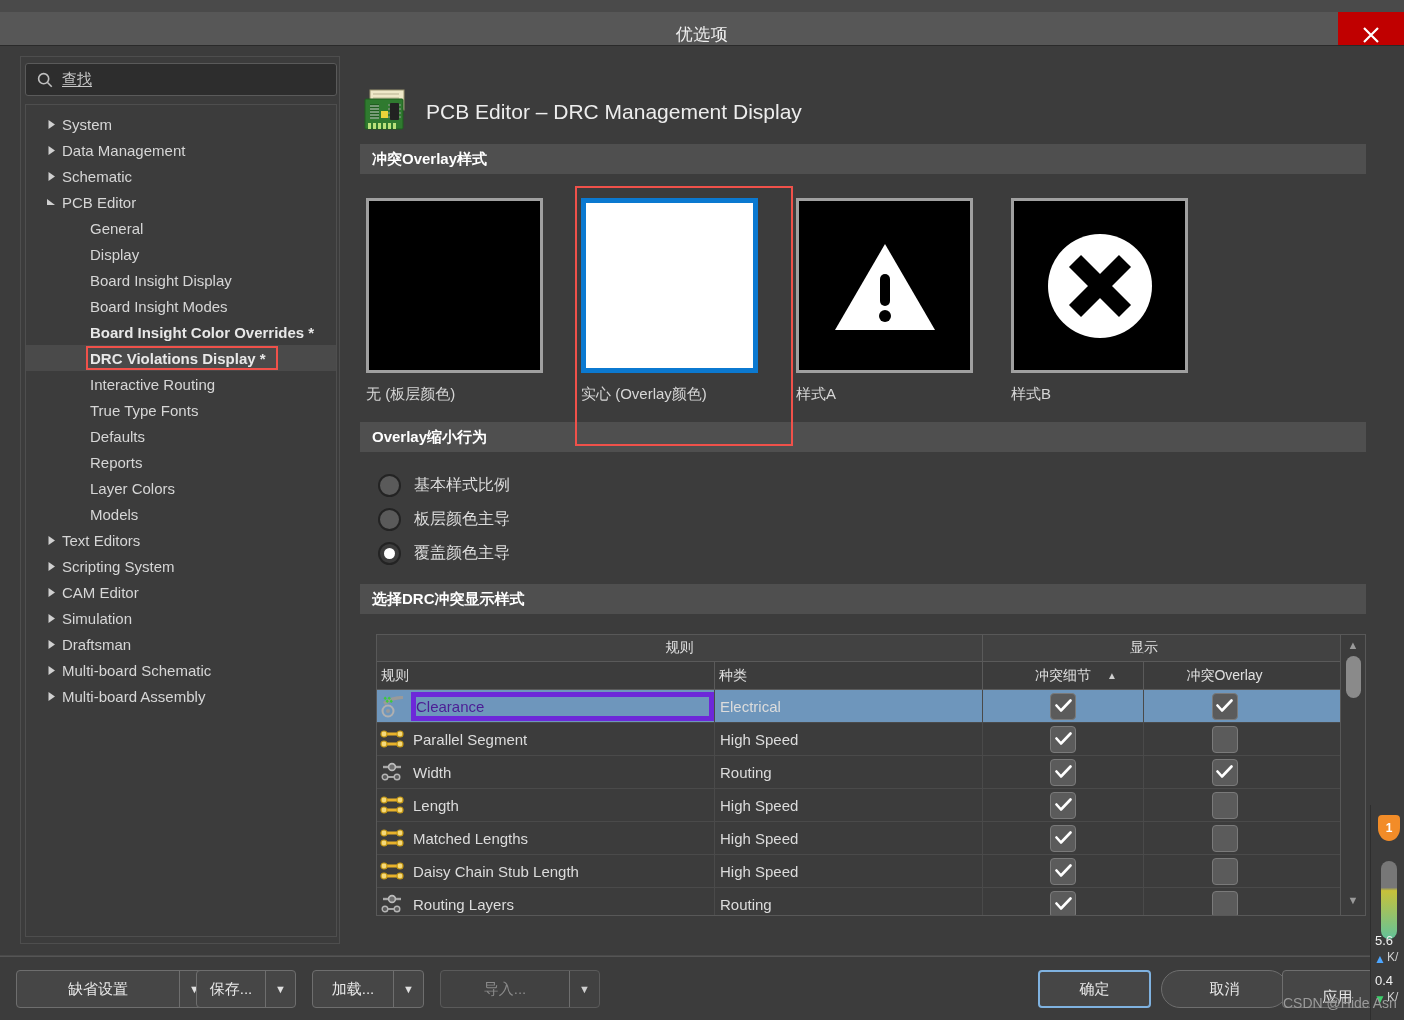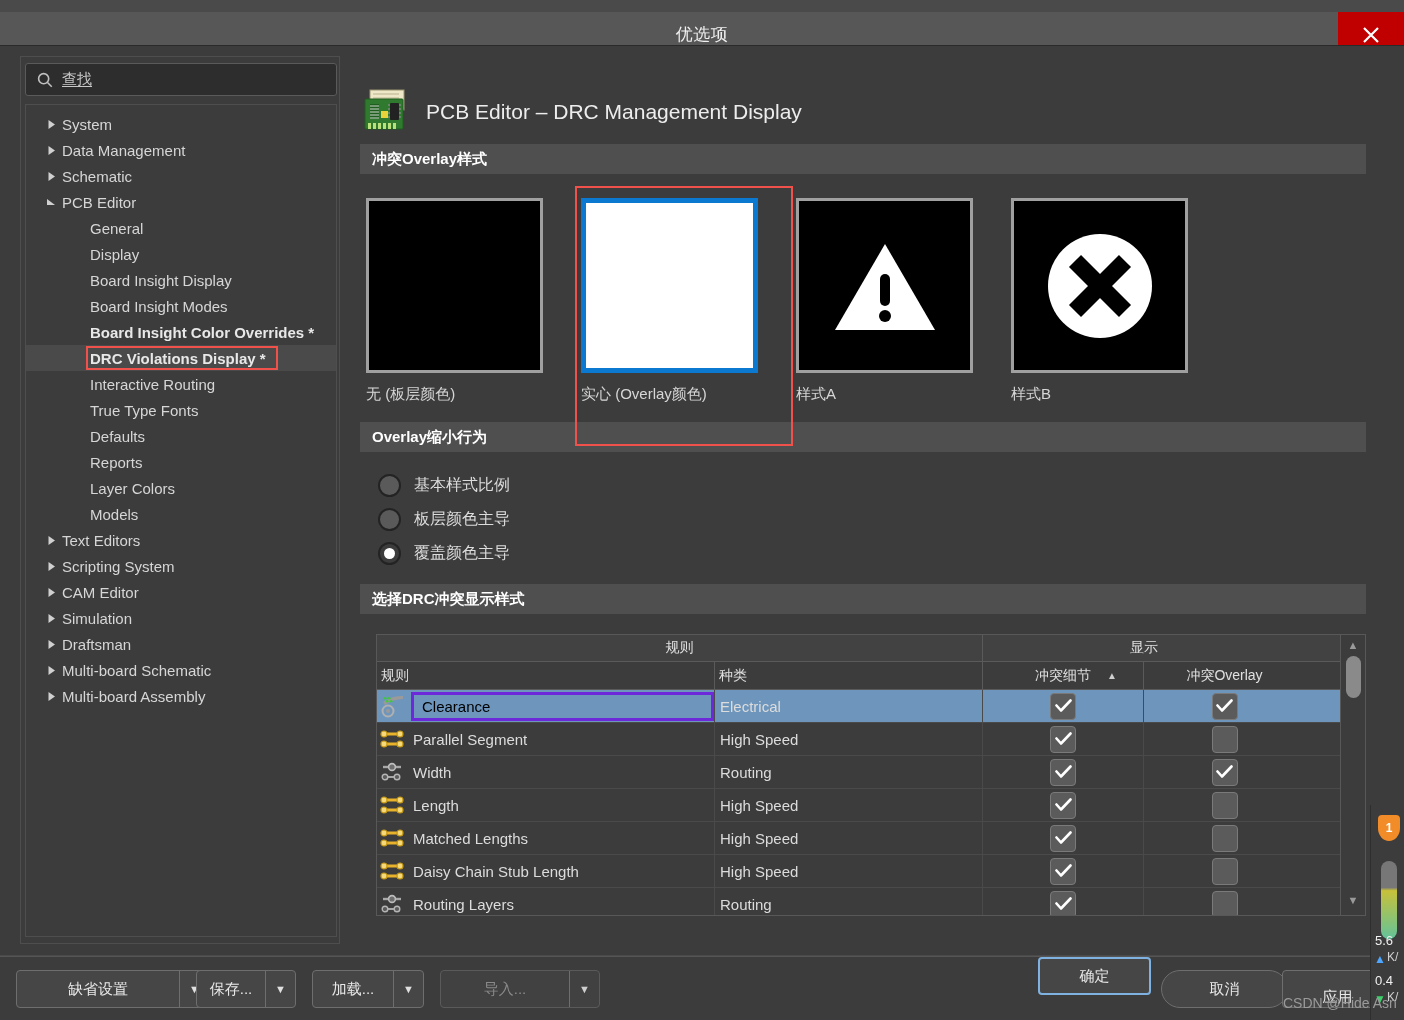--- a/index.html
+++ b/index.html
@@ -139,22 +139,22 @@
   .col-cell.ctr { justify-content: center; padding-left: 0; }
   .sort-arrow { position: absolute; right: 26px; color: #cfcfcf; font-size: 10px; }
 
   .row { display: flex; height: 33px; border-bottom: 1px solid #4a4a4a; }
   .row.sel { background: #6e96bc; }
   .cell { display: flex; align-items: center; border-right: 1px solid #4a4a4a; font-size: 15px; color: #dcdcdc; }
   .cell.ctr { justify-content: center; }
   .c-rule { width: 338px; padding-left: 2px; gap: 4px; }
   .c-rule .rname { padding-left: 2px; }
   .row.sel .c-rule .rname {
-    background: #6e96bc; color: #000000; flex: 1 1 auto;
-    border: 3px solid #6d28d9; height: 29px; display: flex; align-items: center; padding-left: 8px;
+    background: #6e96bc; color: #4c1d95; flex: 1 1 auto;
+    border: 5px solid #6d28d9; height: 29px; display: flex; align-items: center; padding-left: 0;
   }
   .c-kind { width: 268px; padding-left: 5px; }
   .c-ck1 { width: 161px; }
   .c-ck2 { width: 161px; }
   .rowicon { width: 28px; height: 26px; flex: 0 0 auto; }
 
   .chk {
     width: 26px; height: 27px; background: #5b5b5b; border: 1px solid #7a7a7a;
     border-radius: 4px; display: flex; align-items: center; justify-content: center;
     cursor: pointer;
@@ -707,21 +707,21 @@
   </div>
   <div class="btn split-btn" style="left:312px; top:13px; width:112px;">
     <span class="split-main">加载...</span>
     <span class="split-arrow">▼</span>
   </div>
   <div class="btn split-btn disabled" style="left:440px; top:13px; width:160px;">
     <span class="split-main">导入...</span>
     <span class="split-arrow">▼</span>
   </div>
 
-  <div class="btn primary" style="left:1038px; top:0; width:113px;">
+  <div class="btn primary" style="left:1038px; top:13px; width:113px;">
     <span>确定</span>
   </div>
   <div class="btn" style="left:1161px; top:13px; width:127px;border-radius:19px;">
     <span>取消</span>
   </div>
   <div class="btn" style="left:1282px; top:13px; width:111px;align-items:flex-end;">
     <span>应用</span>
   </div>
 </div>
 

